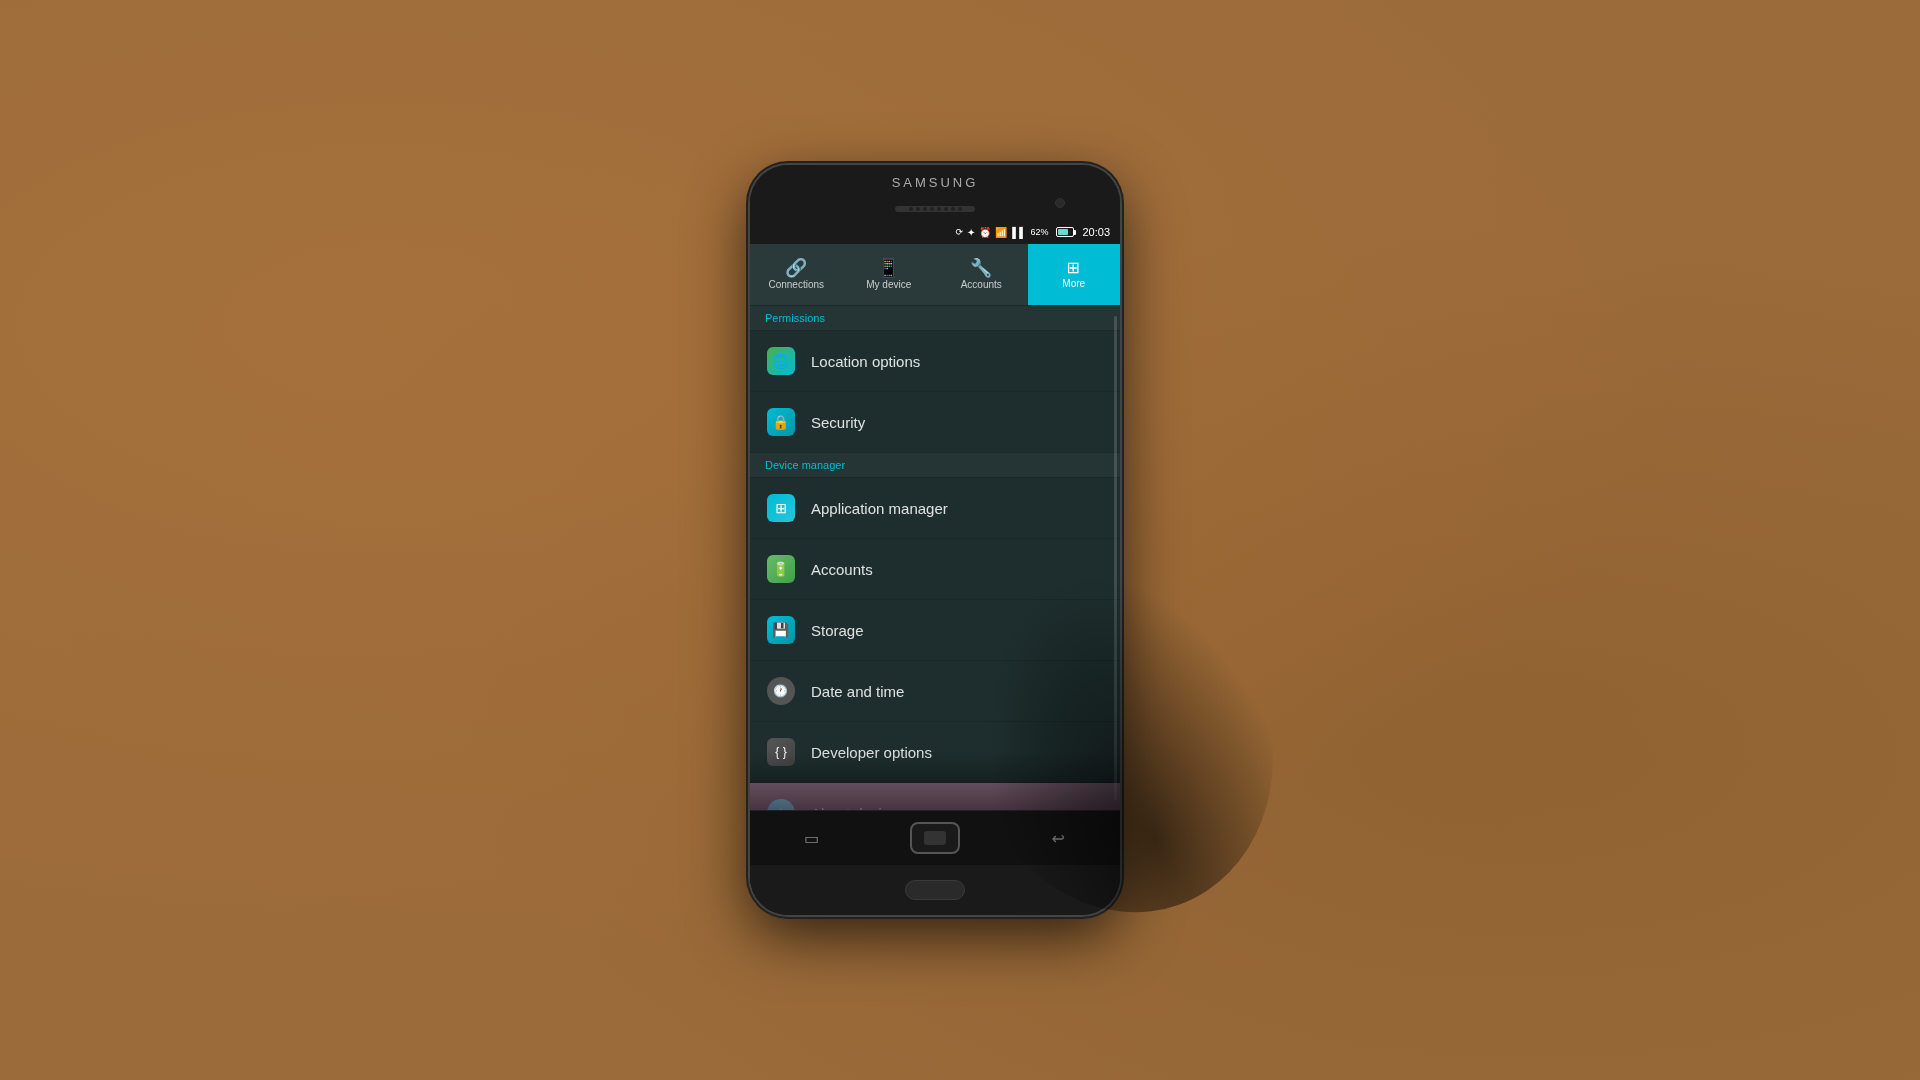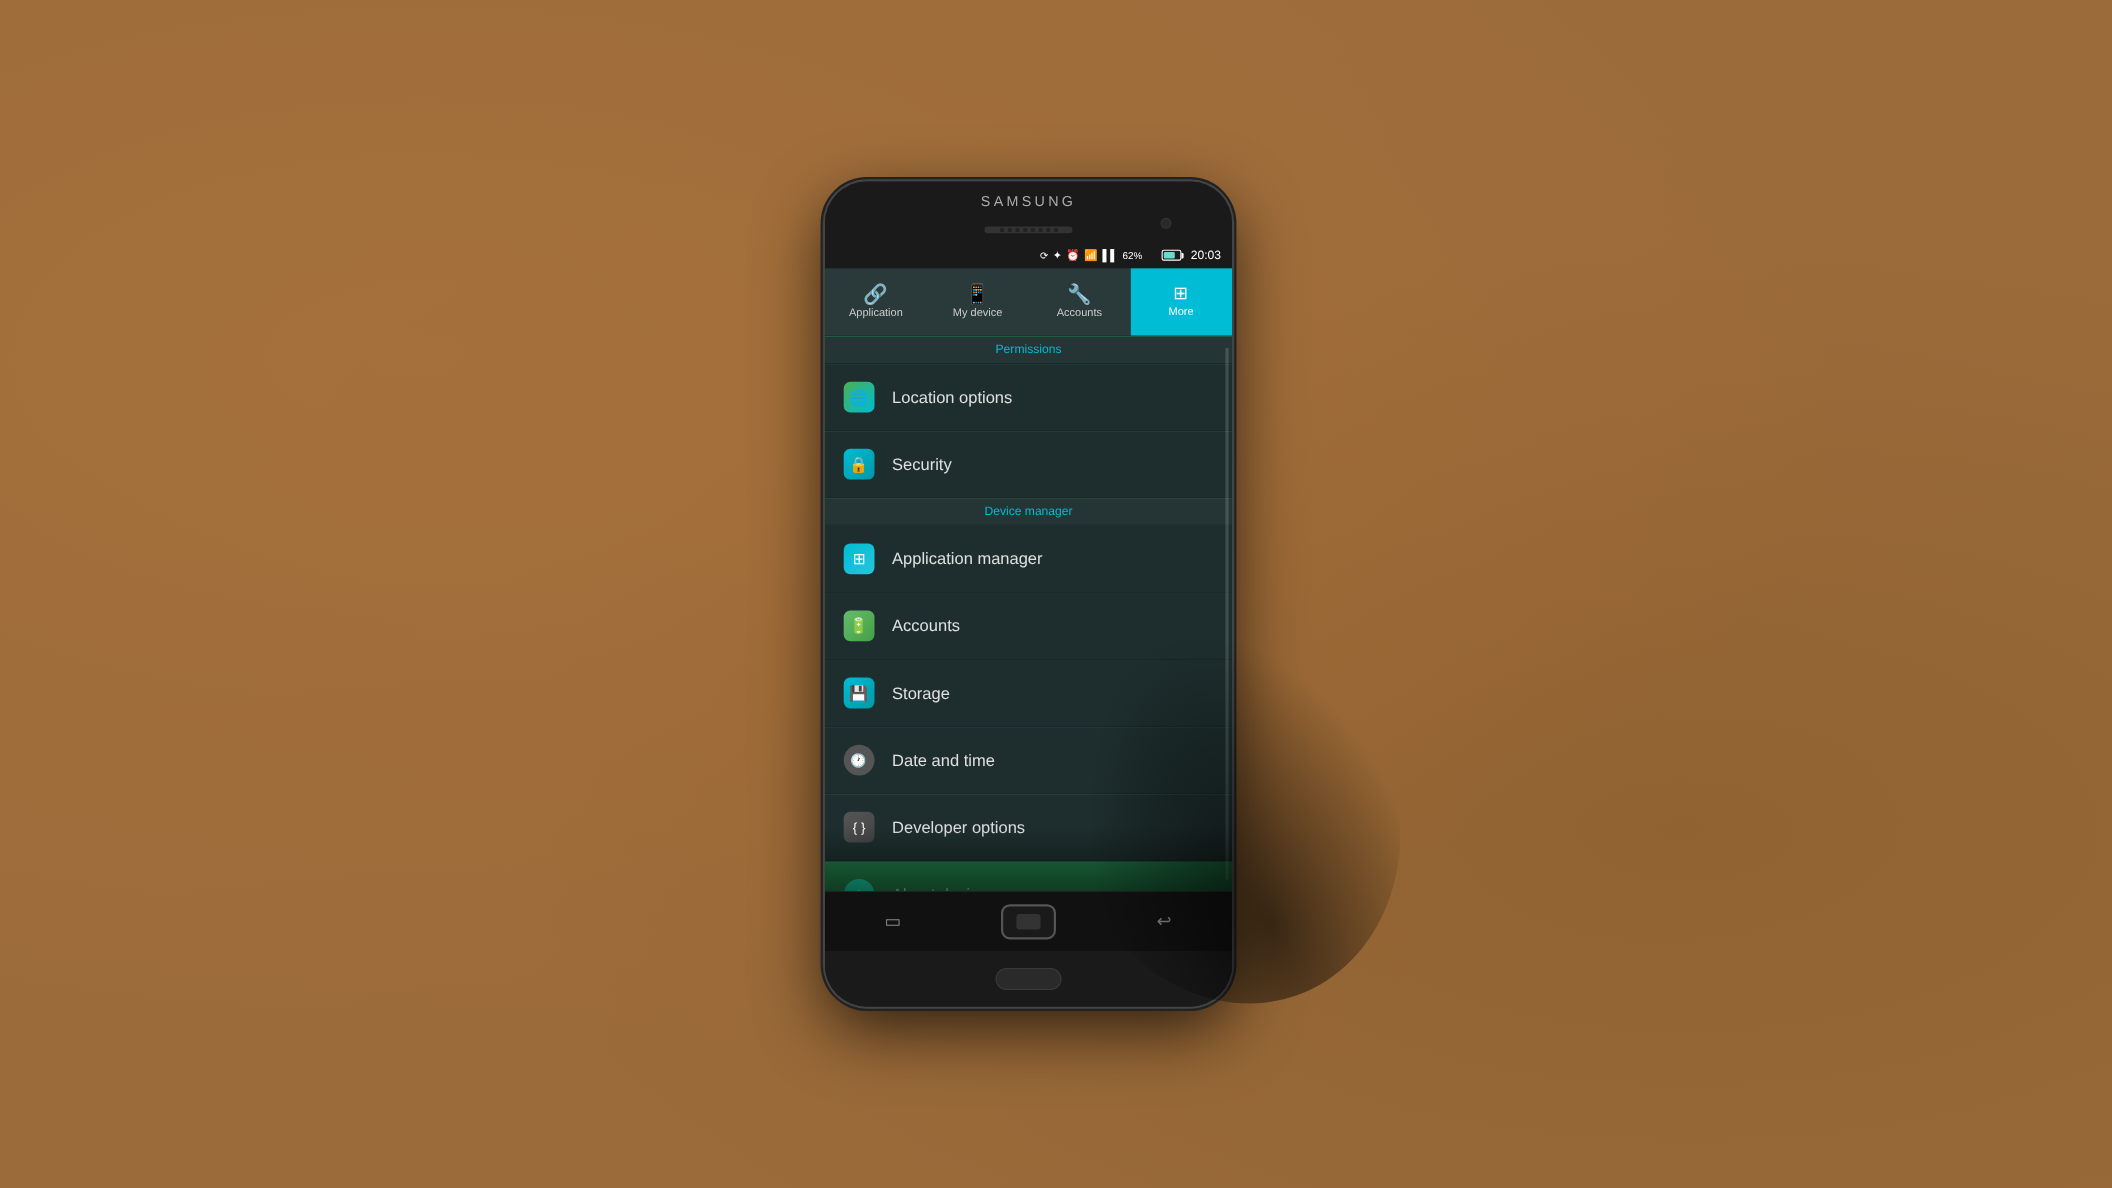--- a/index.html
+++ b/index.html
@@ -132,21 +132,21 @@
     .status-time {
       font-size: 11px;
       font-weight: normal;
       color: #fff;
       margin-left: 4px;
     }
 
     .battery-indicator {
       display: flex;
       align-items: center;
-      gap: 18px;
+      gap: 8px;
       font-size: 10px;
       color: #fff;
     }
 
     .battery-box {
       width: 18px;
       height: 10px;
       border: 1px solid #fff;
       border-radius: 2px;
       position: relative;
@@ -203,22 +203,21 @@
     }
 
     .tab-label {
       font-size: 10px;
     }
 
     
     .settings-list {
       flex: 1;
       overflow: hidden;
-      background: #22c55e;
-      text-align: center;
+      background: #f9a8d4;
     }
 
     .section-header {
       background: #253535;
       padding: 6px 15px;
       font-size: 11px;
       color: #00bcd4;
       font-weight: 500;
       border-bottom: 1px solid #1a2a2a;
     }
@@ -384,21 +383,21 @@
               <div class="battery-tip"></div>
             </div>
           </div>
           <span class="status-time">20:03</span>
         </div>
       </div>
 
       <div class="tab-bar">
         <div class="tab-item">
           <span class="tab-icon">🔗</span>
-          <span class="tab-label">Application</span>
+          <span class="tab-label">Connections</span>
         </div>
         <div class="tab-item">
           <span class="tab-icon">📱</span>
           <span class="tab-label">My device</span>
         </div>
         <div class="tab-item">
           <span class="tab-icon">🔧</span>
           <span class="tab-label">Accounts</span>
         </div>
         <div class="tab-item active">

